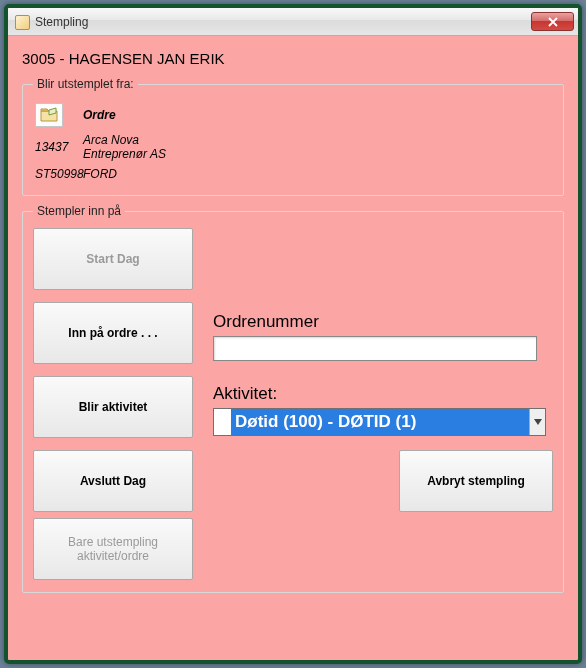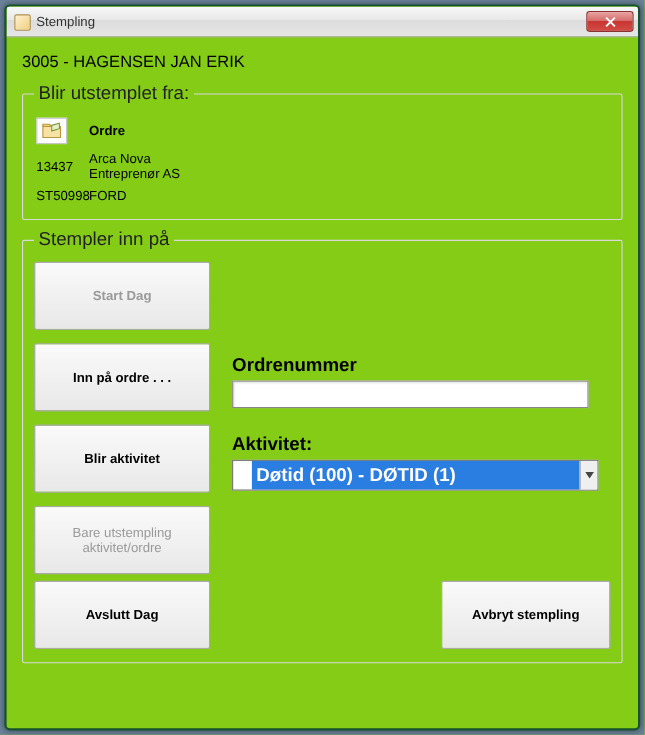--- a/index.html
+++ b/index.html
@@ -7,22 +7,22 @@
       font-family: "Segoe UI", Tahoma, sans-serif;
       font-size: 12px;
       background: #6b8299;
       width: 586px;
       height: 668px;
       overflow: hidden;
     }
     .window {
       position: absolute;
       top: 4px; left: 4px; right: 4px; bottom: 4px;
-      background: #84cc16;
-      border: 2px solid #14532d;
+      background: #fca5a5;
+      border: 4px solid #14532d;
       border-radius: 5px;
       overflow: hidden;
       box-shadow: 0 0 6px rgba(0,0,0,0.4);
     }
     .titlebar {
       height: 28px;
       background: linear-gradient(to bottom, #f8f8f8 0%, #e8e8e8 45%, #dcdcdc 46%, #e6e6e6 100%);
       border-bottom: 1px solid #b0b0b0;
       display: flex;
       align-items: center;
@@ -68,30 +68,31 @@
       color: #000;
       margin-bottom: 10px;
     }
     fieldset {
       border: 1px solid #d8d8d8;
       border-radius: 2px;
       padding: 10px 10px 12px 10px;
       margin-bottom: 8px;
     }
     legend {
-      font-size: 17px;
+      font-size: 12px;
       color: #222;
       padding: 0 4px;
     }
     .info-grid {
       display: grid;
       grid-template-columns: 48px 110px 1fr;
       row-gap: 6px;
       align-items: center;
       padding: 2px 2px 2px 2px;
+      font-style: italic;
     }
     .info-grid .icon-cell { grid-row: 1; grid-column: 1; }
     .folder-icon {
       width: 28px; height: 24px;
       border: 1px solid #c5c5c5;
       background: #fdfdfd;
       display: flex;
       align-items: center;
       justify-content: center;
     }
@@ -116,21 +117,21 @@
     .stamp-grid {
       display: grid;
       grid-template-columns: 160px 1fr;
       grid-template-rows: 68px 68px 68px;
       gap: 6px;
     }
     .stamp-grid .btn { width: 160px; height: 62px; }
     .right-cell { display: flex; flex-direction: column; justify-content: center; padding-left: 14px; }
     .field-label {
       font-size: 17px;
-      font-weight: bold;
+      font-weight: normal;
       margin-bottom: 4px;
     }
     .text-input {
       width: 324px;
       height: 25px;
       border: 1px solid #888;
       background: #fff;
       font: inherit;
       padding: 2px 4px;
       box-shadow: inset 1px 1px 2px rgba(0,0,0,0.15);
@@ -233,23 +234,23 @@
             <div class="select-arrow">
               <svg viewBox="0 0 8 6">
                   <path d="M0 0 L8 0 L4 6 Z" fill="#444"></path>
                 </svg>
             </div>
           </div>
         </div>
       </div>
 
       <div class="bottom-row">
-        <button class="btn disabled" style="white-space:normal;line-height:1.2;">Bare utstempling aktivitet/ordre</button>
-        <div class="spacer"></div>
-      </div>
-      <div class="bottom-row">
         <button class="btn bold">Avslutt Dag</button>
         <div class="spacer"></div>
         <button class="btn bold cancel-btn">Avbryt stempling</button>
       </div>
+      <div class="bottom-row">
+        <button class="btn disabled" style="white-space:normal;line-height:1.2;">Bare utstempling aktivitet/ordre</button>
+        <div class="spacer"></div>
+      </div>
     </fieldset>
   </div>
 </div>
 
 </body></html>

